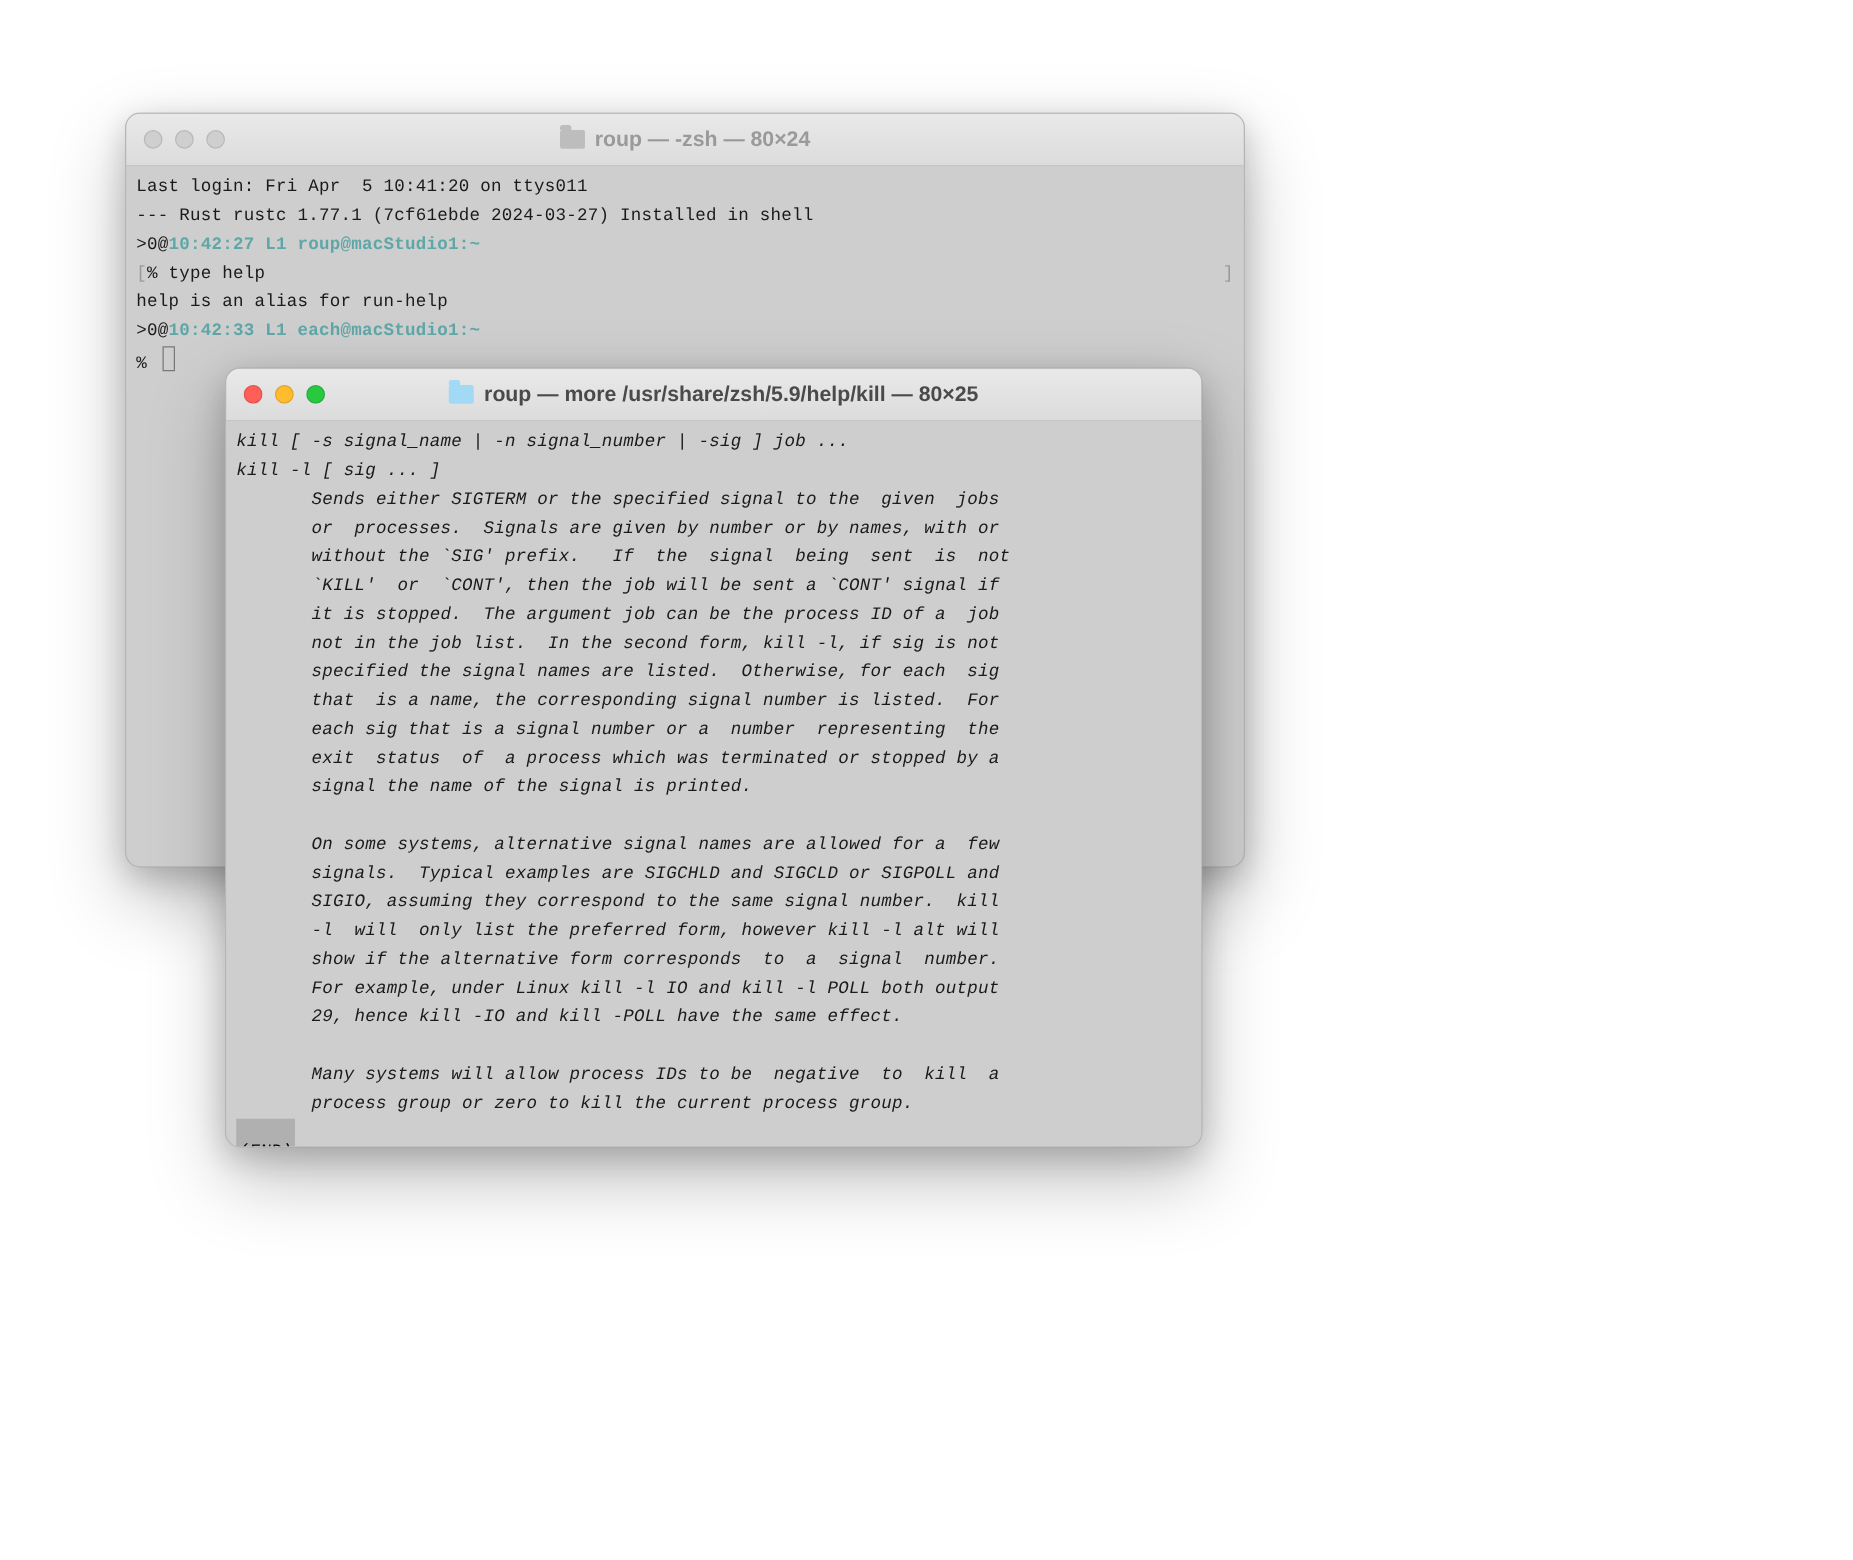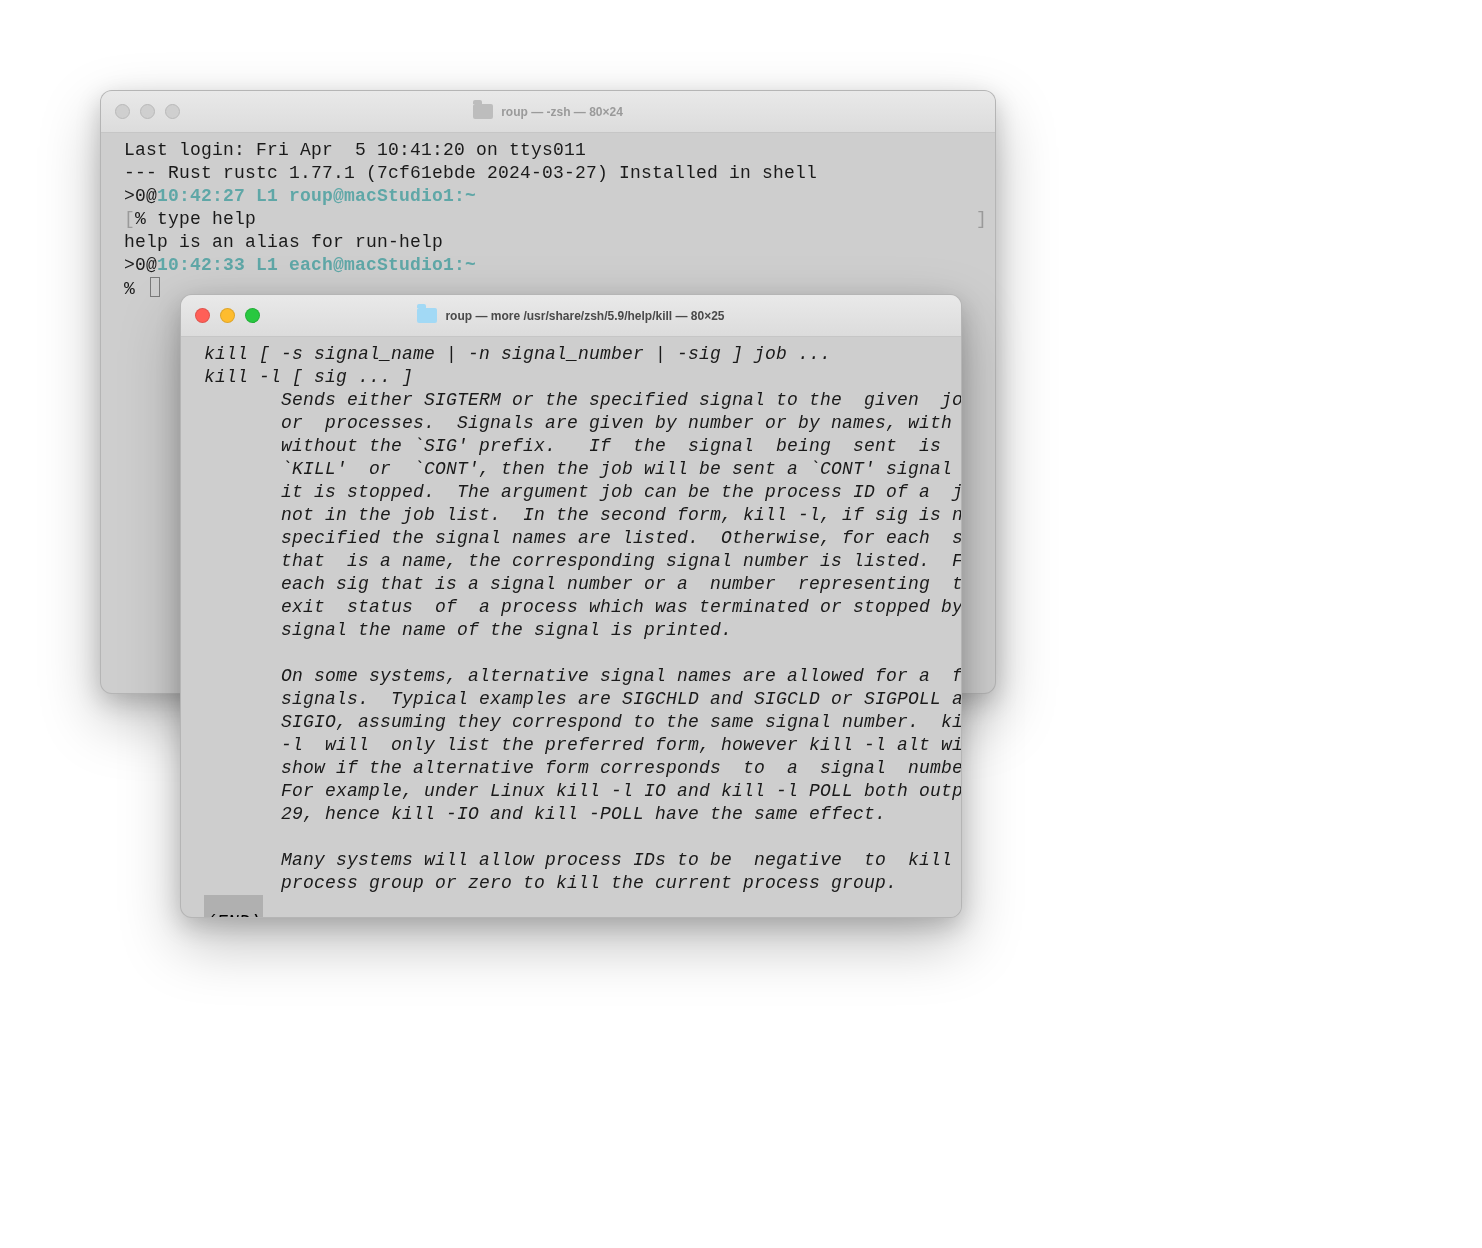--- a/index.html
+++ b/index.html
@@ -40,21 +40,21 @@
     }
     .traffic-dot.red    { background: #ff5f57; }
     .traffic-dot.yellow { background: #febc2e; }
     .traffic-dot.green  { background: #28c840; }
     .traffic-dot.dim    { background: #cfcfcf; border-color: #b9b9b9; }
     .title-center {
       position: absolute; left: 0; right: 0;
       text-align: center;
       font-family: -apple-system, "Helvetica Neue", Arial, sans-serif;
       font-weight: 700;
-      font-size: 12px;
+      font-size: 17px;
       color: #4a4a4a;
       display: flex; align-items: center; justify-content: center; gap: 8px;
       pointer-events: none;
     }
     .title-center.dim { color: #9a9a9a; }
     .folder-icon {
       display: inline-block;
       width: 20px; height: 15px;
       border-radius: 2px;
       position: relative;
@@ -64,28 +64,27 @@
     .folder-icon::before {
       content: "";
       position: absolute;
       top: -4px; left: 0;
       width: 9px; height: 4px;
       border-radius: 2px 2px 0 0;
       background: inherit;
     }
     .term-body {
       background: #cecece;
-      font-size: 18px;
+      font-size: 14px;
       line-height: 23px;
       color: #1a1a1a;
       white-space: pre;
       padding: 6px 8px;
       font-family: "Menlo", "Monaco", "Courier New", monospace;
       letter-spacing: 0.2px;
-      margin-left: 15px;
     }
     .hl1 { color: #5fa7a7; font-weight: bold; }
     .faint-cursor {
       display: inline-block;
       width: 10px; height: 20px;
       border: 1px solid #7a7a7a;
       margin-left: 4px; vertical-align: -3px;
       background: transparent;
     }
     .end-tag {

